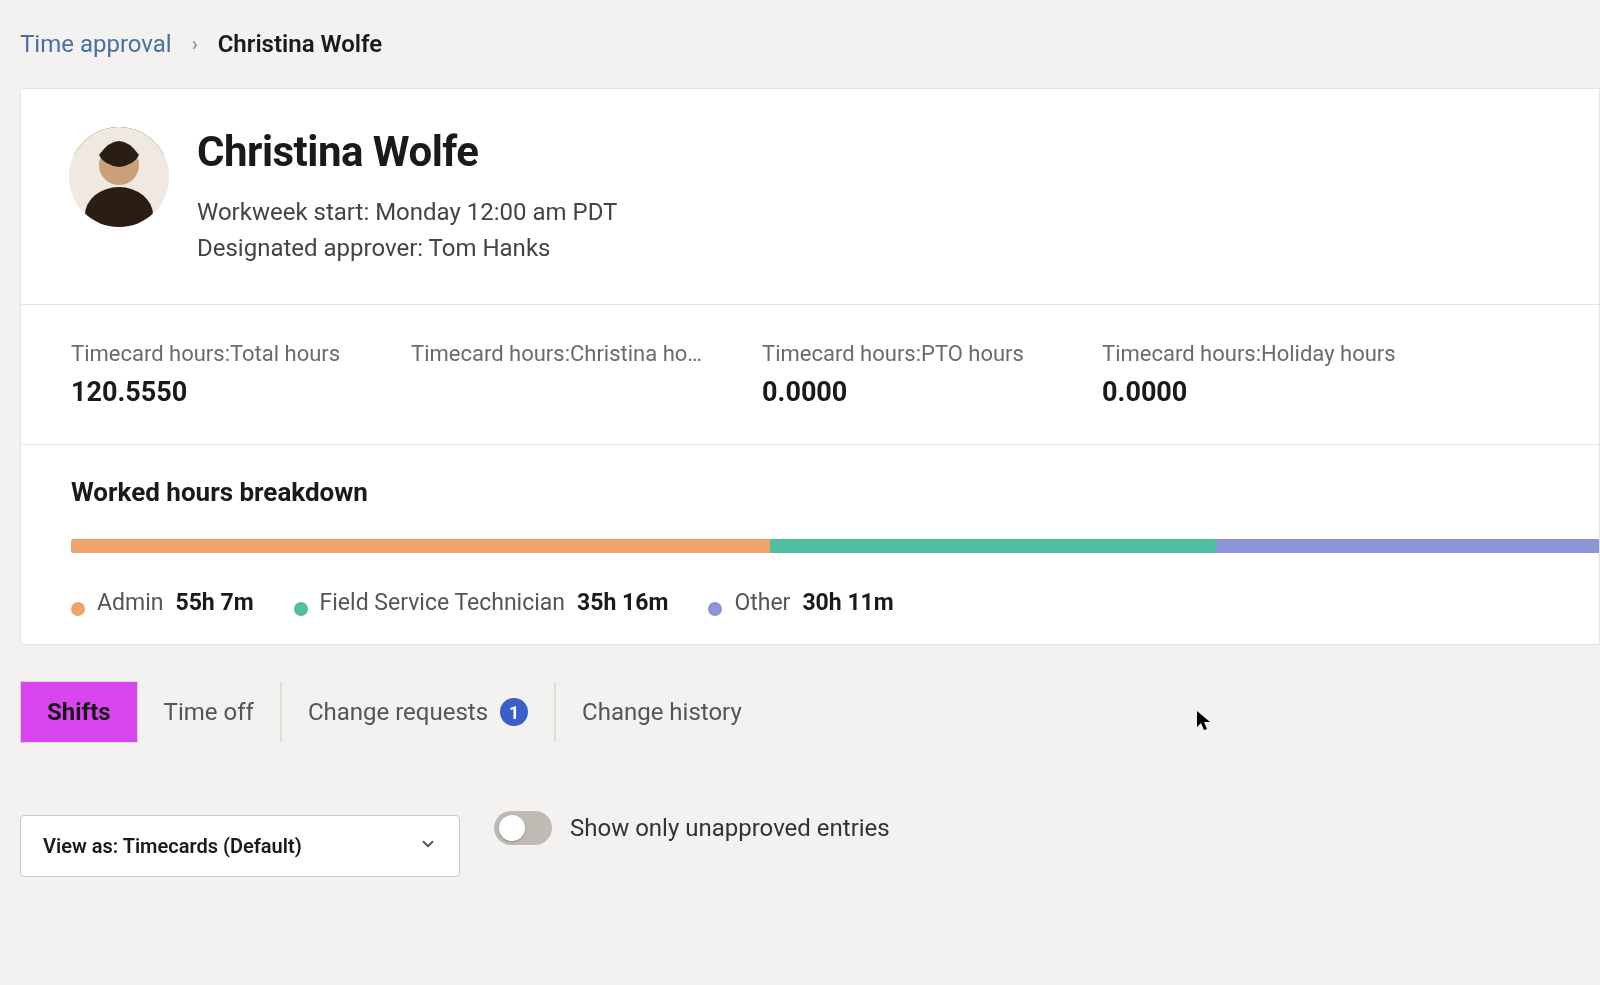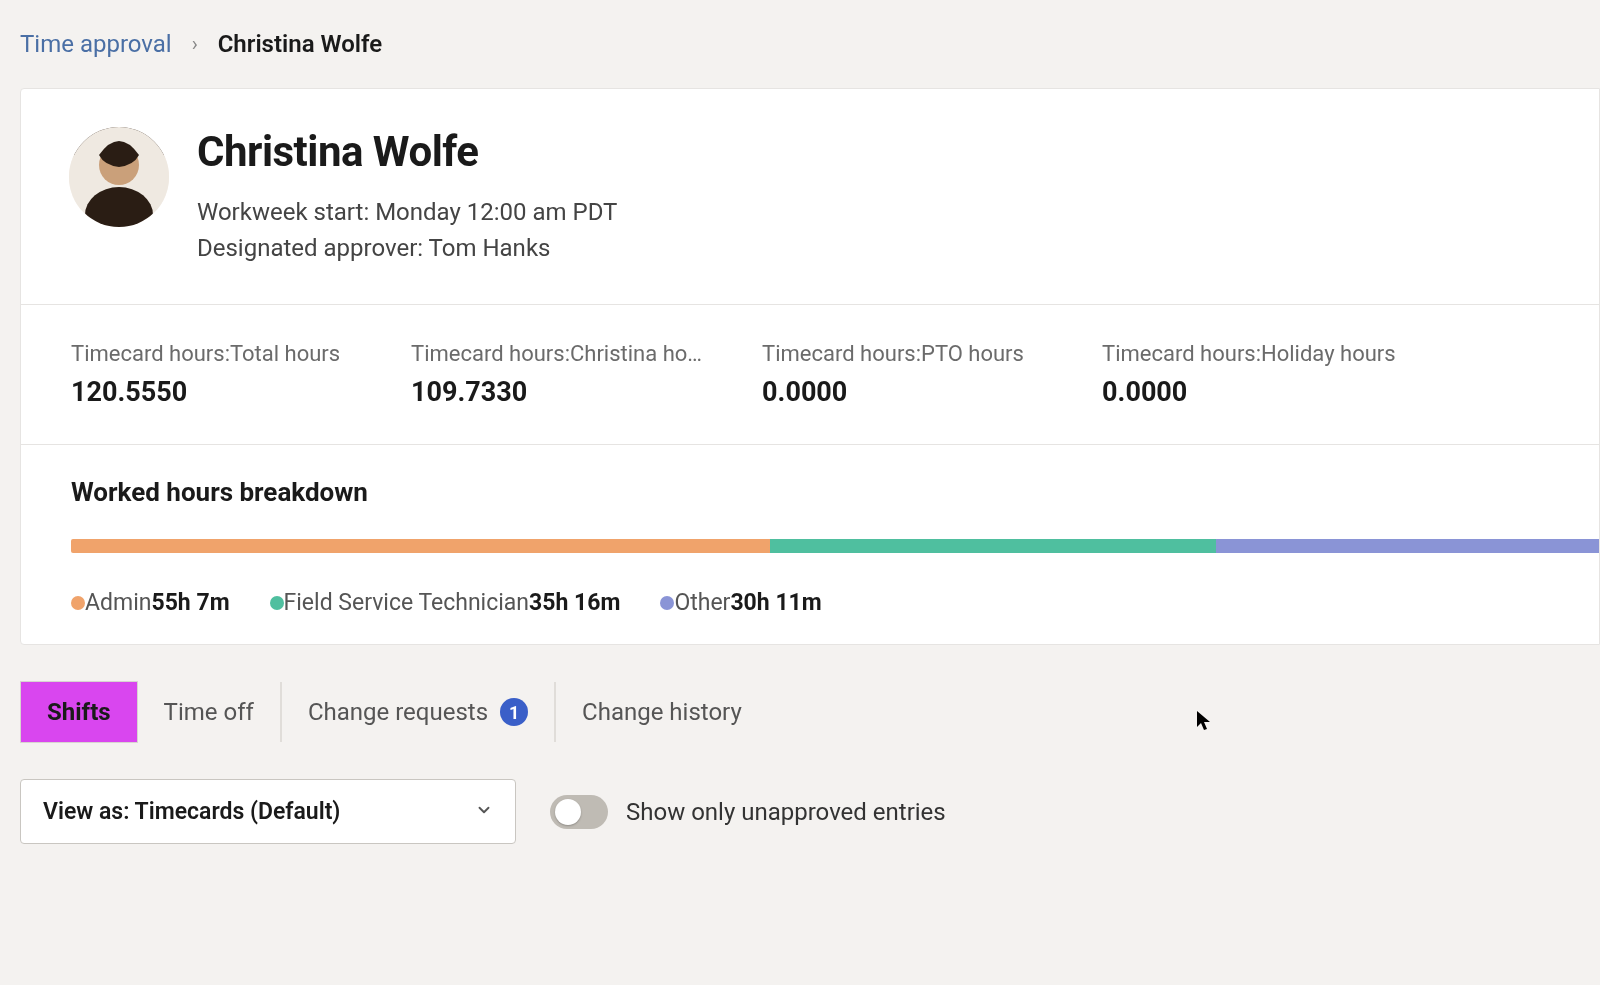--- a/index.html
+++ b/index.html
@@ -73,21 +73,21 @@
   }
   .breakdown h2 { font-size: 26px; font-weight: 700; margin-bottom: 32px; }
   .bar {
     display: flex; height: 14px; width: 100%; border-radius: 2px 0 0 2px; overflow: hidden;
     margin-bottom: 36px;
   }
   .bar .seg1 { background: #f0a36b; }
   .bar .seg2 { background: #4fbf9f; }
   .bar .seg3 { background: #8a94d6; }
   .legend { display: flex; gap: 40px; font-size: 23px; align-items: center; flex-wrap: wrap; }
-  .legend-item { display: flex; align-items: center; gap: 0; }
+  .legend-item { display: flex; align-items: flex-end; gap: 12px; }
   .dot { width: 14px; height: 14px; border-radius: 50%; display: inline-block; }
   .dot.c1 { background: #f0a36b; }
   .dot.c2 { background: #4fbf9f; }
   .dot.c3 { background: #8a94d6; }
   .legend-item .name { color: #555; }
   .legend-item .val { font-weight: 700; color: #1a1a1a; }
 
   
   .tabs {
     display: flex; align-items: center;
@@ -117,23 +117,23 @@
     font-size: 18px; font-weight: 700; padding: 0 8px;
   }
 
   
   .controls {
     display: flex; align-items: center; gap: 34px;
     margin: 36px 0 0 20px;
   }
   .select {
     background: #fff; border: 1.5px solid #c9c6c1; border-radius: 4px;
-    padding: 18px 22px; font-size: 23px; font-weight: 600;
+    padding: 18px 22px; font-size: 20px; font-weight: 600;
     display: flex; align-items: center; justify-content: space-between;
-    width: 496px; cursor: pointer; color: #1a1a1a;
+    width: 440px; cursor: pointer; color: #1a1a1a; margin-top: 36px;
   }
   .chev { color: #555; }
   .toggle-wrap { display: flex; align-items: center; gap: 18px; }
   .toggle {
     width: 58px; height: 34px; border-radius: 999px;
     background: #bfbbb4; position: relative; cursor: pointer;
   }
   .toggle .knob {
     position: absolute; top: 4px; left: 5px;
     width: 26px; height: 26px; border-radius: 50%; background: #fff;
@@ -174,21 +174,20 @@
     </div>
   </div>
 
   <div class="stats">
     <div class="stat">
       <div class="label">Timecard hours:Total hours</div>
       <div class="value">120.5550</div>
     </div>
     <div class="stat">
       <div class="label">Timecard hours:Christina ho…</div>
-      <div class="value">109.7330</div>
     </div>
     <div class="stat">
       <div class="label">Timecard hours:PTO hours</div>
       <div class="value">0.0000</div>
     </div>
     <div class="stat">
       <div class="label">Timecard hours:Holiday hours</div>
       <div class="value">0.0000</div>
     </div>
   </div>

